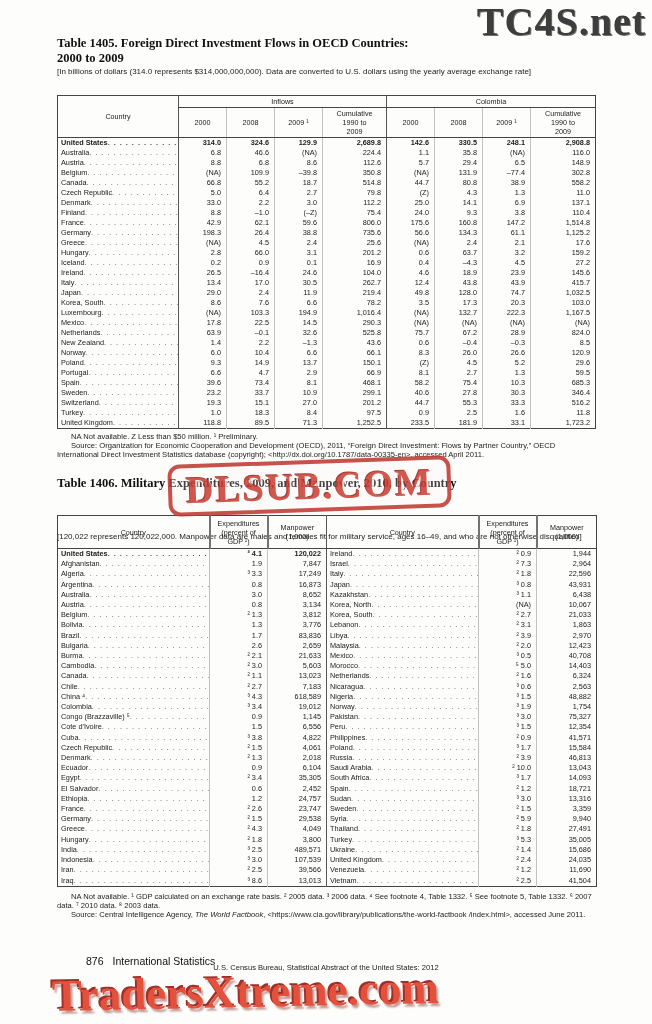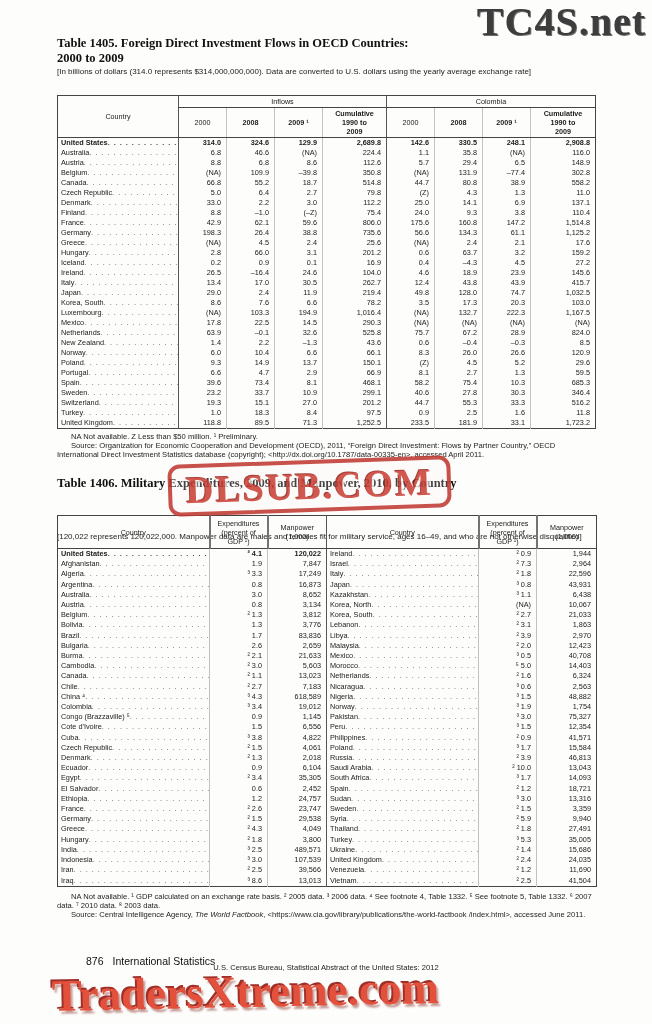--- a/index.html
+++ b/index.html
@@ -19,21 +19,21 @@
            line-height:1.25;border-bottom:1px solid #444;padding:1px 0;}
   .pre{white-space:pre-line;}
   tbody td{height:10px;line-height:10px;white-space:nowrap;overflow:hidden;padding:0;}
   .t1406 tbody td{height:10.2px;line-height:10.2px;}
   td.c{padding-left:3px;}
   .cw{display:flex;min-width:0;}
   .nm{white-space:nowrap;}
   .dots{flex:1 1 auto;min-width:0;overflow:hidden;white-space:nowrap;color:#444;letter-spacing:1px;}
   td.num{text-align:right;padding-right:5px;border-left:1px solid #c2c2c2;}
   .t1405 td.x0,.t1405 td.x4,.t1405 th.gsep{border-left:1px solid #555;}
-  .t1405 th.lsep{border-left:1px solid #c2c2c2;font-weight:bold;}
+  .t1405 th.lsep{border-left:1px solid #c2c2c2;}
   .t1406 .mid{border-left:1px solid #555;}
   .t1406 th.lsep{border-left:2px solid #737373;}
   tr.bold,td.bold{font-weight:700;}
 
   
   .fnote{left:57px;width:539px;font-size:7.6px;line-height:1.18;text-indent:14px;color:#222;}
   .src{left:57px;width:539px;font-size:7.6px;line-height:1.18;text-indent:14px;color:#222;}
 
   
   .footer-left{left:57px;top:955px;font-size:10.5px;color:#111;}

